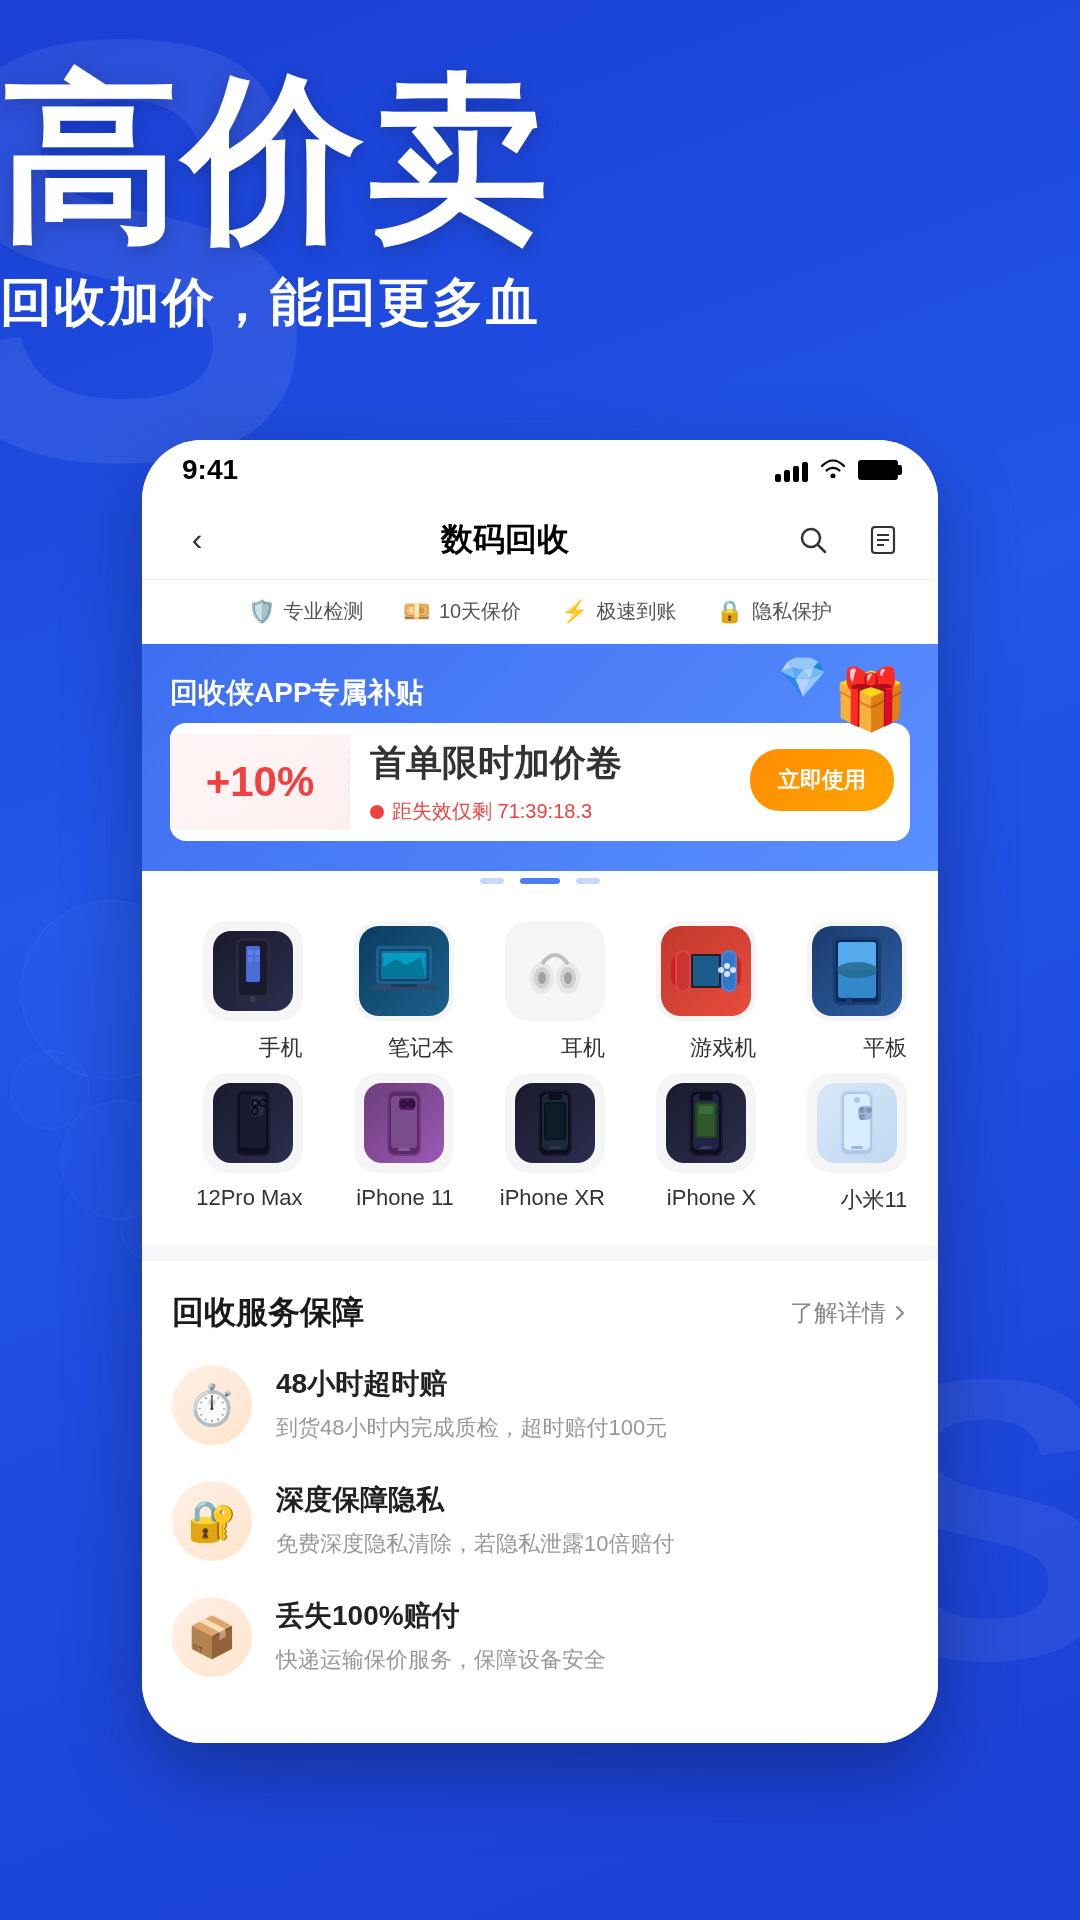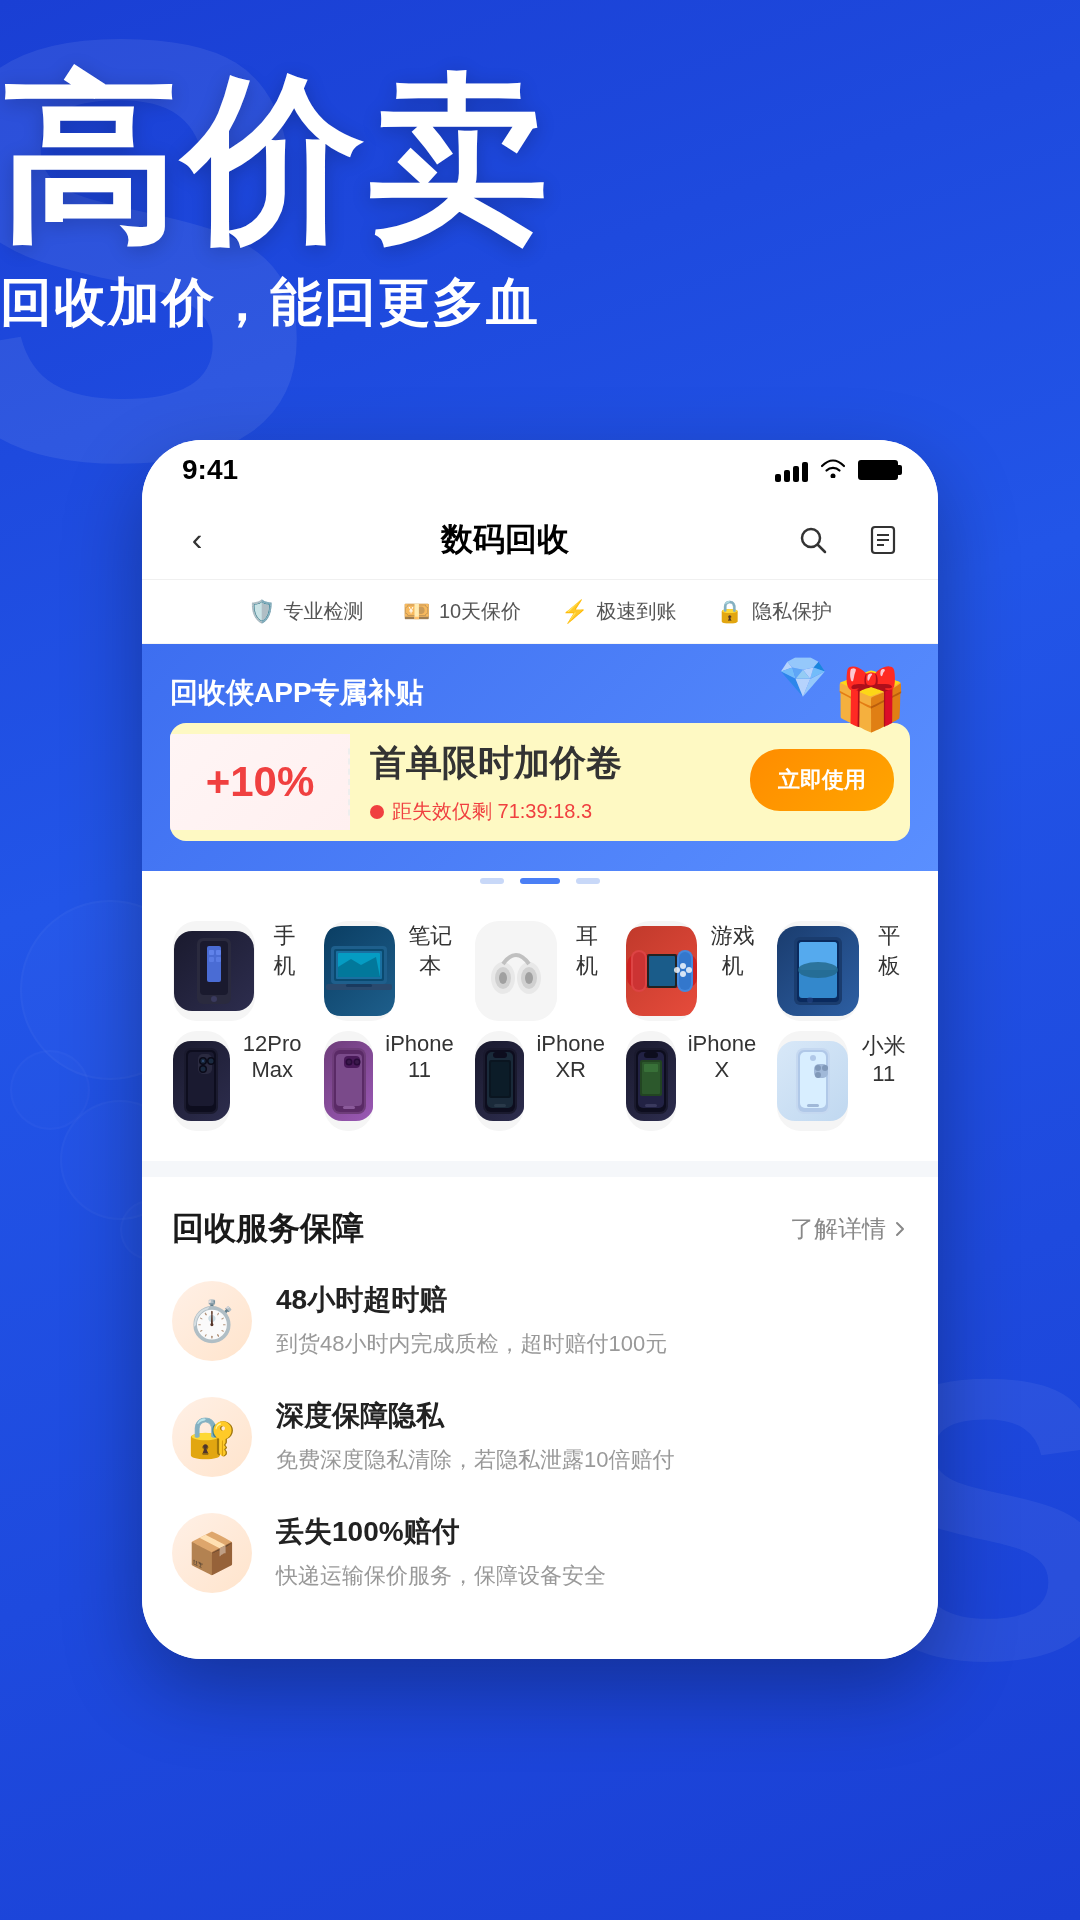--- a/index.html
+++ b/index.html
@@ -241,21 +241,21 @@
       z-index: 2;
       font-size: 28px;
       font-weight: 700;
       color: #fff;
       margin-bottom: 11px;
     }
 
     .coupon-card {
       position: relative;
       z-index: 2;
-      background: #fef9c3;
+      background: #ffffff;
       border-radius: 16px;
       display: flex;
       align-items: center;
       overflow: hidden;
     }
 
     .coupon-left {
       background: linear-gradient(135deg, #fff5f5, #fff0f0);
       padding: 24px 30px;
       min-width: 180px;
@@ -368,22 +368,22 @@
     }
 
     .category-row {
       display: flex;
       justify-content: space-around;
       margin-bottom: 10px;
     }
 
     .category-item {
       display: flex;
-      flex-direction: row;
-      align-items: flex-start;
+      flex-direction: column;
+      align-items: flex-end;
       gap: 12px;
       cursor: pointer;
       width: 130px;
     }
 
     .category-icon-wrap {
       width: 100px;
       height: 100px;
       border-radius: 24px;
       background: #f5f5f5;

